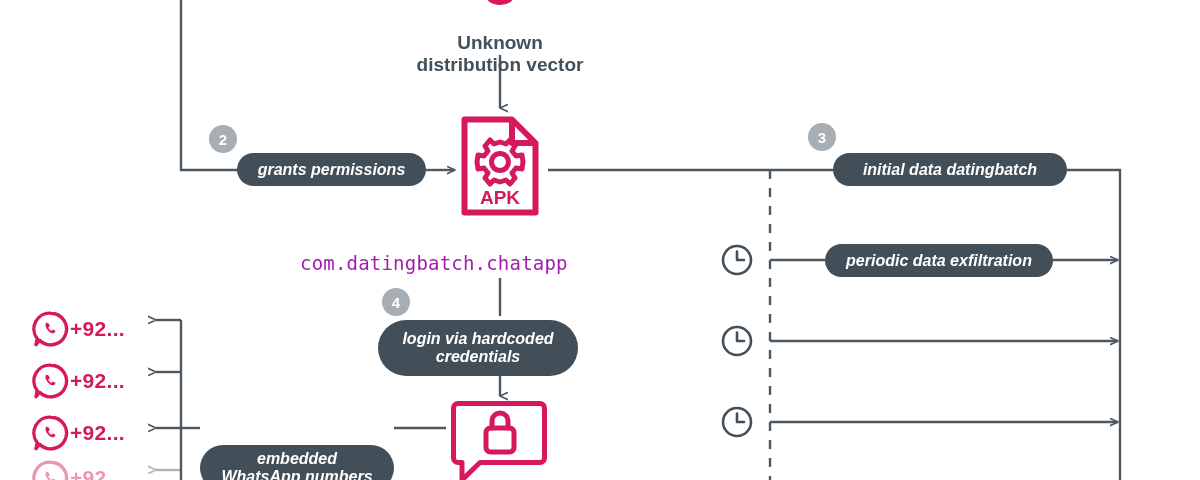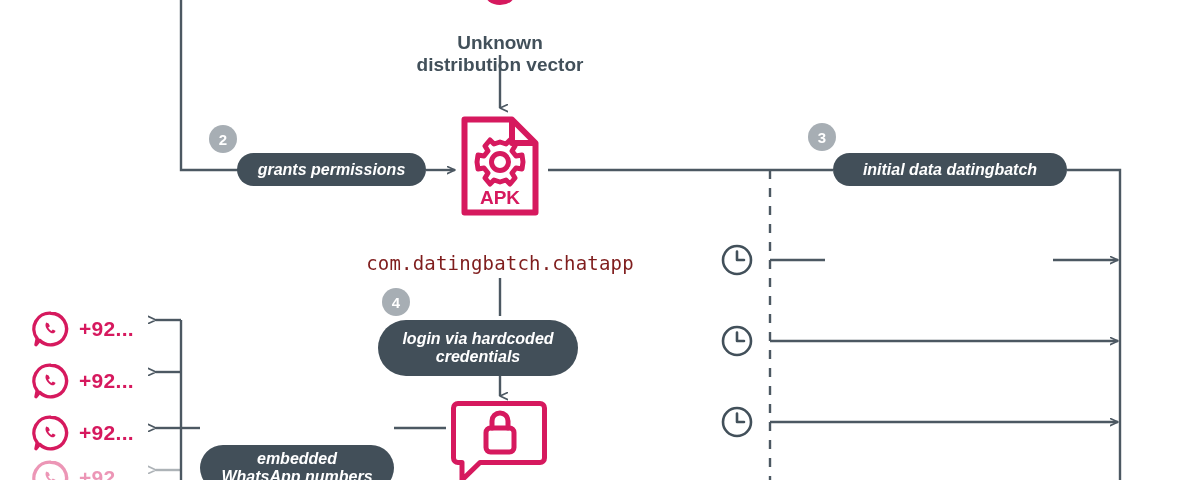--- a/index.html
+++ b/index.html
@@ -45,22 +45,22 @@
     left: 370px;
     top: 229px;
     width: 260px;
     font-size: 18px;
   }
   #app-package-label {
     position: absolute;
     left: 300px;
     top: 252px;
     width: 400px;
-    text-align: center;
-    color: #7f1d1d;
+    text-align: left;
+    color: #a21caf;
     font-family: "DejaVu Sans Mono", "Liberation Mono", monospace;
     font-size: 19px;
     letter-spacing: 0.2px;
   }
 
   
   .pill {
     position: absolute;
     background: #424f59;
     color: #ffffff;
@@ -131,21 +131,20 @@
   #clock-1 { left: 720px; top: 243px; }
   #clock-2 { left: 720px; top: 324px; }
   #clock-3 { left: 720px; top: 405px; }
 
   
   .wa-row {
     position: absolute;
     left: 32px;
     display: flex;
     align-items: center;
-    gap: 9px;
   }
   .wa-number {
     color: #d6195e;
     font-size: 21px;
     font-weight: bold;
     letter-spacing: 0.3px;
   }
   #wa-row-0 { top: 310px; }
   #wa-row-1 { top: 362px; }
   #wa-row-2 { top: 414px; }
@@ -286,20 +285,21 @@
                A15.8,15.8 0 0 1 19,3.2 Z" fill="none" stroke="#d6195e" stroke-width="3.4" stroke-linejoin="round"></path>
       <path d="M14.4,12.5 C13.2,13.7 13.0,16.4 15.2,19.4 C17.4,22.4 20.2,23.6 21.6,23.2
                C22.6,22.9 23.6,21.8 23.4,20.8 L20.8,19.4 L19.4,21.0
                C18.2,20.4 16.8,19.0 16.2,17.6 L17.9,16.3 L16.6,13.5 C15.8,13.0 15.0,12.9 14.4,12.5 Z" fill="#d6195e"></path>
     </svg>
     <span class="wa-number">+92...</span>
   </div>
 
   <div class="pill" id="pill-grants">grants permissions</div>
   <div class="pill" id="pill-initial-exfil">initial data datingbatch</div>
+  <div class="pill" id="pill-periodic-exfil">periodic data exfiltration</div>
   <div class="pill" id="pill-login">login via hardcoded
 credentials</div>
   <div class="pill" id="pill-embedded">embedded
 WhatsApp numbers</div>
 
   <div class="step-badge" id="badge-2">2</div>
   <div class="step-badge" id="badge-3">3</div>
   <div class="step-badge" id="badge-4">4</div>
 
 </div>

